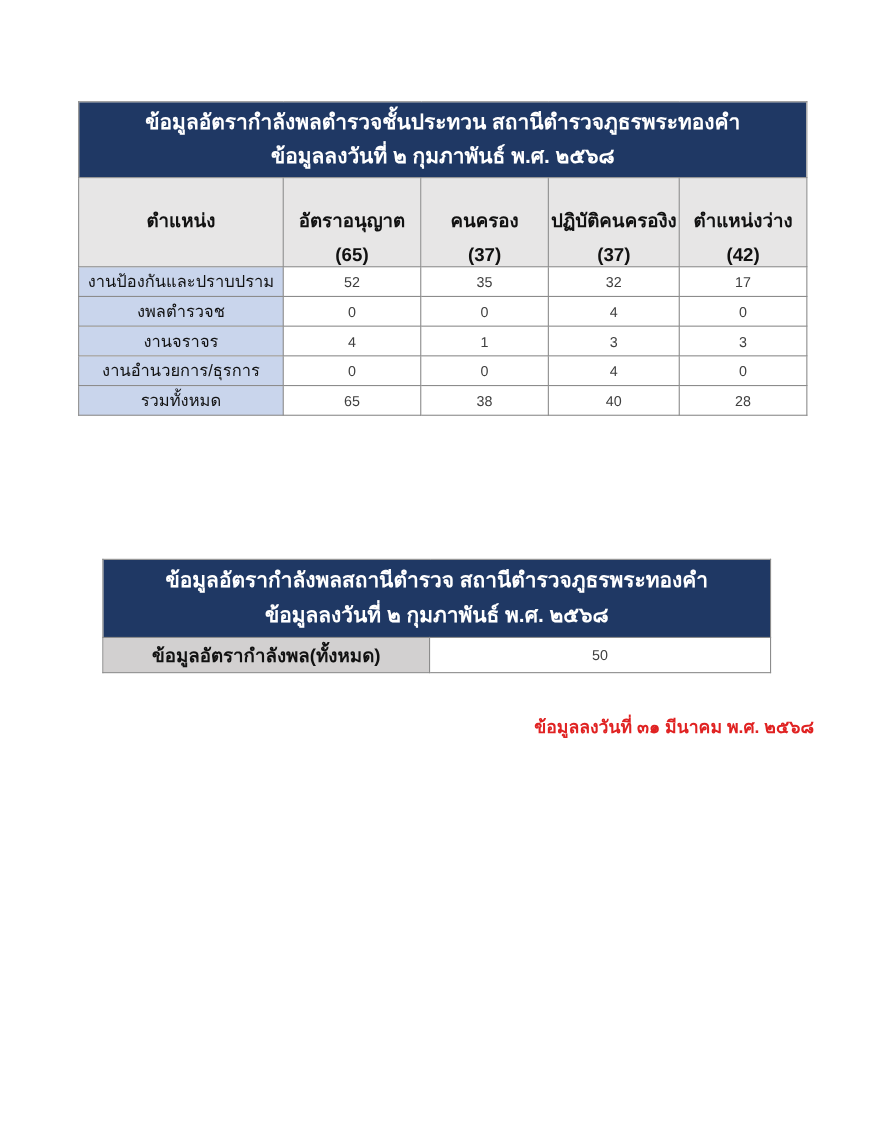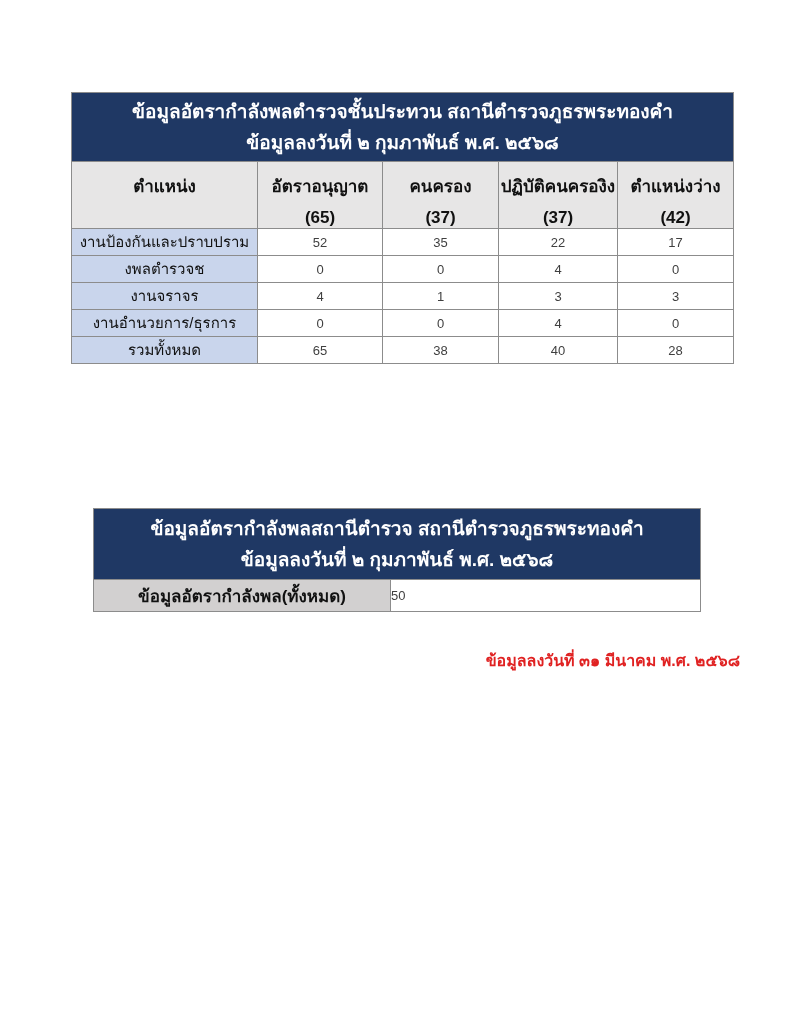--- a/index.html
+++ b/index.html
@@ -27,21 +27,21 @@
   .t1 .title-cell{
     background:var(--header-bg);color:var(--header-text);
     height:68px;text-align:center;vertical-align:middle;
     font-size:19px;font-weight:bold;
   }
   .title-line{line-height:31px;}
   .t1 .colhead th{
     background:var(--colhead-bg);height:66px;vertical-align:top;
     font-size:17px;font-weight:bold;text-align:center;
   }
-  .colhead-inner{display:flex;flex-direction:column;align-items:center;padding-top:10px;gap:9px;}
+  .colhead-inner{display:flex;flex-direction:column;align-items:center;padding-top:24px;gap:9px;}
   .colhead-sub{font-size:17px;font-weight:bold;}
   .t1 tbody th{
     background:var(--rowlabel-bg);font-size:15px;font-weight:normal;
     text-align:center;vertical-align:middle;
   }
   .t1 tbody tr{height:27px;}
   .t1 tbody td{
     background:#ffffff;font-size:13px;color:var(--number-text);
     text-align:center;vertical-align:middle;
   }
@@ -53,21 +53,21 @@
     height:70px;vertical-align:middle;
     font-size:19px;font-weight:bold;
   }
   .t2 .data-row{height:32px;}
   .t2 .data-row th{
     background:var(--table2-label-bg);font-size:17px;font-weight:bold;
     text-align:center;vertical-align:middle;
   }
   .t2 .data-row td{
     background:#ffffff;font-size:13px;color:var(--number-text);
-    vertical-align:middle;
+    text-align:center;vertical-align:middle;
   }
 
   
   .footer-note{
     position:absolute;top:648px;right:51px;
     color:var(--note-red);font-size:16px;font-weight:bold;
   }
 </style>
 </head>
 <body>
@@ -118,21 +118,21 @@
           <span class="colhead-sub">(42)</span>
         </div>
       </th>
     </tr>
   </thead>
   <tbody>
     <tr>
       <th>งานป้องกันและปราบปราม</th>
       <td>52</td>
       <td>35</td>
-      <td>22</td>
+      <td>32</td>
       <td>17</td>
     </tr>
     <tr>
       <th>งพลตำรวจช</th>
       <td>0</td>
       <td>0</td>
       <td>4</td>
       <td>0</td>
     </tr>
     <tr>

